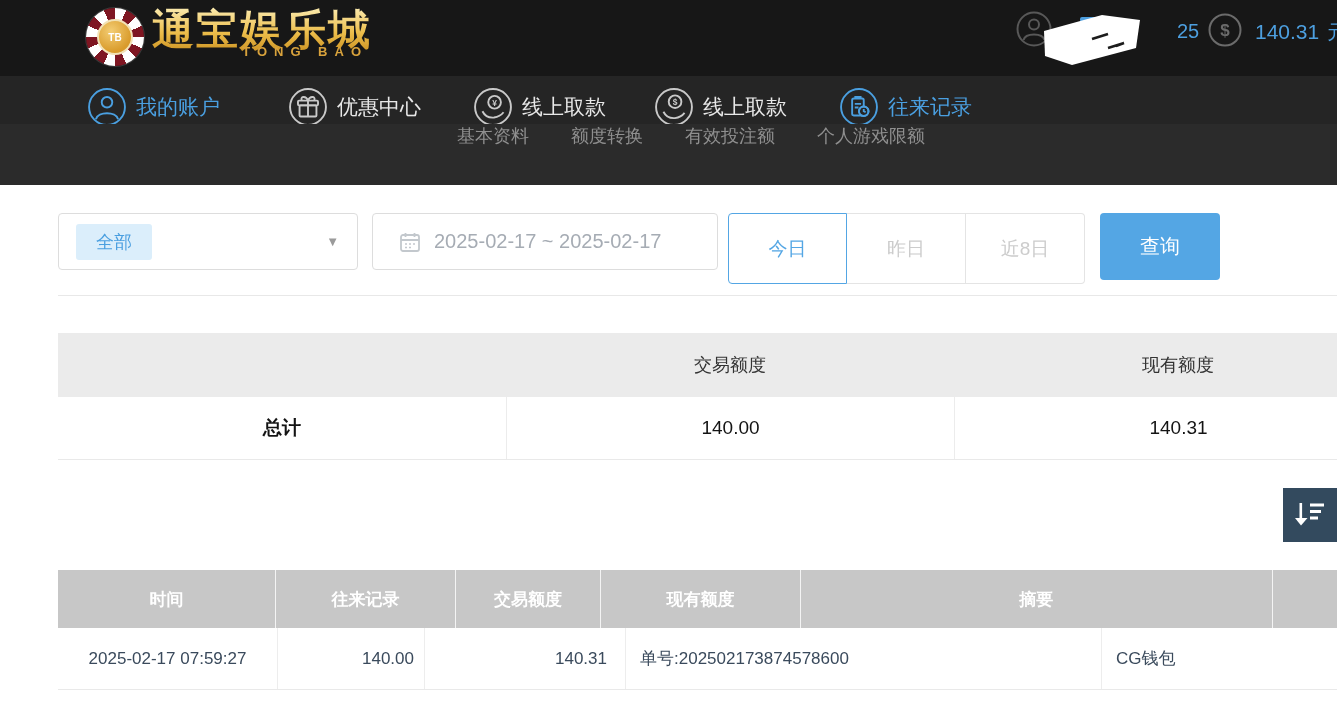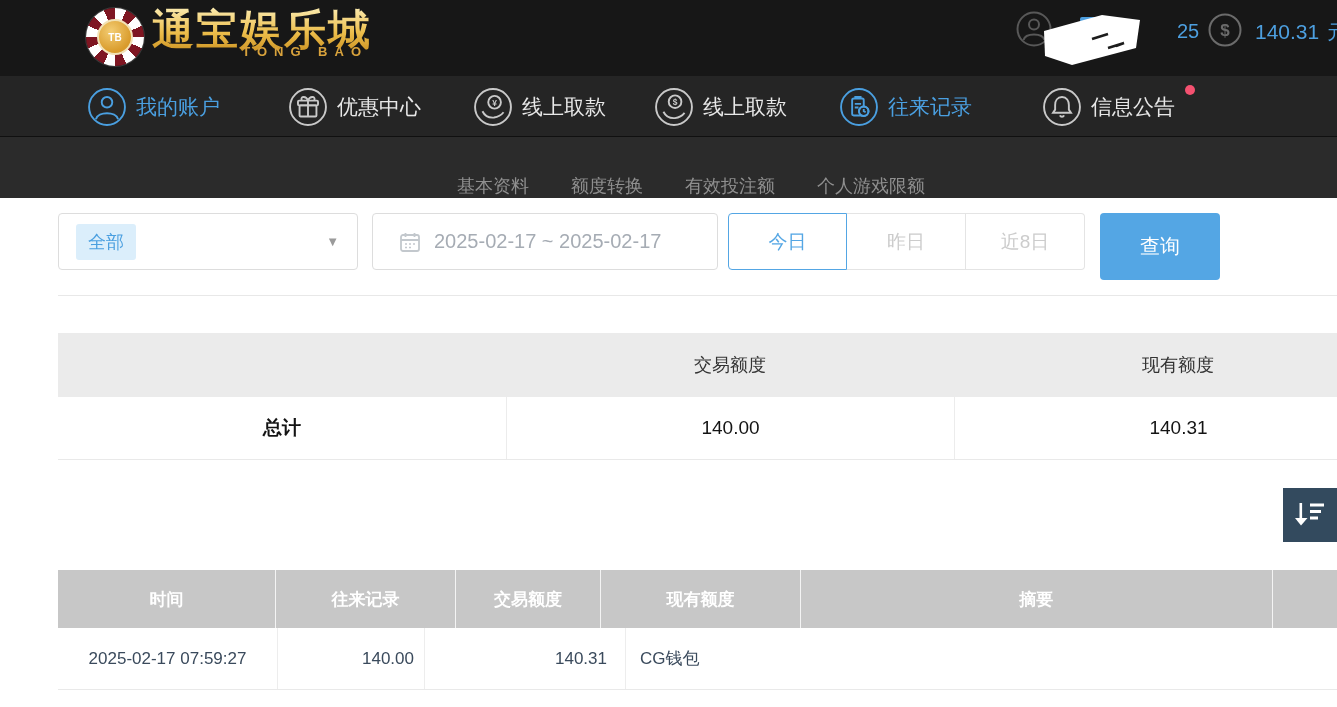--- a/index.html
+++ b/index.html
@@ -38,37 +38,37 @@
   
   .main-nav { position:absolute; left:0; top:76px; width:1337px; height:61px; background:#252525; border-bottom:1px solid #101010; }
   .nav-item { position:absolute; top:0; height:61px; display:flex; align-items:center; gap:10px;
           color:#e8e8e8; font-size:21px; cursor:pointer; }
   .nav-item .nicon { color:#c9c9c9; display:flex; }
   .nav-item.active { color:#4a9fe0; }
   .nav-item.active .nicon { color:#4a9fe0; }
   .nav-badge { position:absolute; right:-20px; top:9px; width:10px; height:10px; border-radius:50%; background:#f45170; }
 
   
-  .sub-nav { position:absolute; left:0; top:137px; width:1337px; height:61px; background:#2b2b2b;
-          display:flex; align-items:flex-end; padding-left:457px; gap:42px; }
+  .sub-nav { position:absolute; left:0; top:124px; width:1337px; height:61px; background:#2b2b2b;
+          display:flex; align-items:flex-start; padding-left:457px; gap:42px; }
   .sub-nav-item { color:#8f8f8f; font-size:18px; cursor:pointer; white-space:nowrap; }
 
   
   .filter-row { position:absolute; left:58px; top:213px; height:57px; }
   .select-box { position:absolute; left:0; top:0; width:300px; height:57px; background:#fff;
           border:1px solid #ddd; border-radius:4px; display:flex; align-items:center; cursor:pointer; }
   .select-chip { margin-left:17px; background:#dbeefb; color:#4a9fe0; font-size:18px;
-          padding:6px 12px; border-radius:3px; }
+          padding:6px 20px; border-radius:3px; }
   .select-caret { position:absolute; right:18px; color:#9b9b9b; font-size:13px; }
   .date-box { position:absolute; left:314px; top:0; width:346px; height:57px; background:#fff;
           border:1px solid #ddd; border-radius:4px; display:flex; align-items:center; cursor:pointer; }
   .cal-icon { margin-left:26px; color:#c3c8cd; display:flex; }
   .date-text { margin-left:13px; font-size:20px; color:#a6acb4; white-space:nowrap; }
   .btn-group { position:absolute; left:670px; top:0; display:flex; }
-  .qbtn { width:119px; height:57px; background:#fff; display:flex; align-items:center; justify-content:center;
+  .qbtn { width:119px; height:71px; background:#fff; display:flex; align-items:center; justify-content:center;
           font-size:19px; color:#cccccc; border:1px solid #e4e4e4; border-left:none; cursor:pointer; }
   .qbtn:last-child { border-radius:0 4px 4px 0; }
   .qbtn.active { border:1px solid #54a6e4; color:#54a6e4; border-radius:4px 0 0 4px; }
   .query-btn { position:absolute; left:1042px; top:0; width:120px; height:67px; background:#54a6e4;
           color:#fff; font-size:20px; border:none; border-radius:4px; cursor:pointer;
           display:flex; align-items:center; justify-content:center; }
 
   .divider { position:absolute; left:58px; top:295px; width:1279px; height:1px; background:#e8e8e8; }
 
   
@@ -198,31 +198,20 @@
           <circle cx="18" cy="18" r="17"></circle>
             <rect x="11.5" y="10" width="11" height="16" rx="1.5"></rect>
           <path d="M14.5 10v-1.5h5V10M14 15h6M14 18.5h3.5"></path>
           <circle cx="22.5" cy="22" r="4.5" fill="#252525"></circle>
             <circle cx="22.5" cy="22" r="4.5"></circle>
           <path d="M22.5 19.8v2.2l1.8 1"></path>
         </svg>
       </span>
       <span>往来记录</span>
     </div>
-    <div class="nav-item" style="left:1043px">
-      <span class="nicon">
-        <svg width="38" height="38" viewBox="0 0 36 36" fill="none" stroke="currentColor" stroke-width="1.8">
-          <circle cx="18" cy="18" r="17"></circle>
-          <path d="M18 8.5c-4.5 0-6.5 3.8-6.5 7.5v4.5l-2 3h17l-2-3V16c0-3.7-2-7.5-6.5-7.5z"></path>
-          <path d="M16 26a2.2 2.2 0 004 0"></path>
-        </svg>
-      </span>
-      <span>信息公告</span>
-      <span class="nav-badge"></span>
-    </div>
   </nav>
 
   <div class="sub-nav">
     <span class="sub-nav-item">基本资料</span>
     <span class="sub-nav-item">额度转换</span>
     <span class="sub-nav-item">有效投注额</span>
     <span class="sub-nav-item">个人游戏限额</span>
   </div>
 
   <div class="filter-row">
@@ -281,17 +270,18 @@
       <div class="c2">往来记录</div>
       <div class="c3">交易额度</div>
       <div class="c4">现有额度</div>
       <div class="c5">摘要</div>
       <div class="c6">备注</div>
     </div>
     <div class="tx-row">
       <div class="c1">2025-02-17 07:59:27</div>
       <div class="c3">140.00</div>
       <div class="c4">140.31</div>
+      <div class="c5">单号:202502173874578600</div>
       <div class="c6">CG钱包</div>
     </div>
   </section>
 
 </div>
 
 </body></html>

